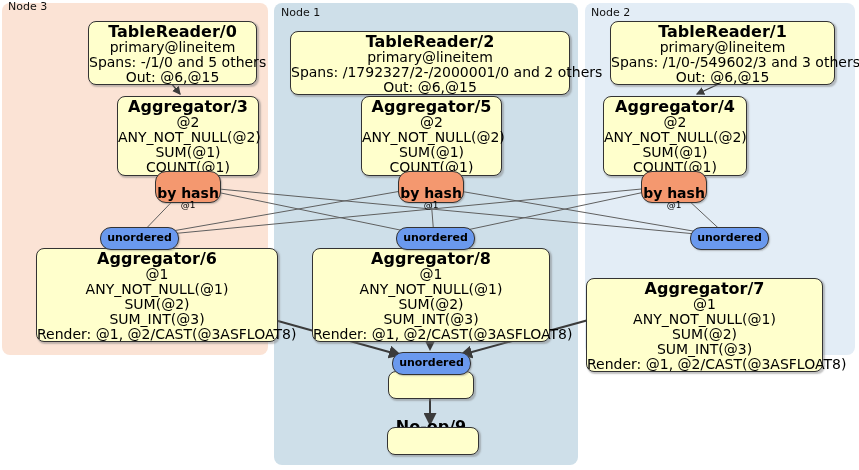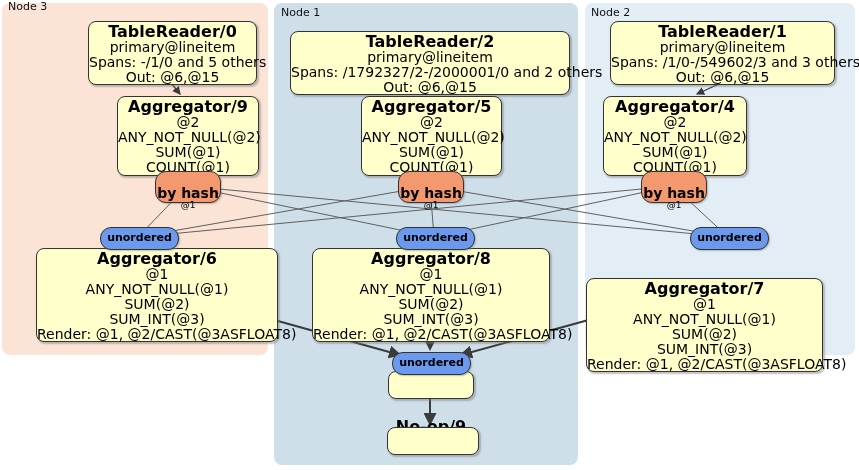--- a/index.html
+++ b/index.html
@@ -83,21 +83,21 @@
     <div class="box-line">Out: @6,@15</div>
   </div>
   <div class="box" style="left:610px;top:21px;width:223px;height:62px;">
     <div class="box-title">TableReader/1</div>
     <div class="box-line">primary@lineitem</div>
     <div class="box-line">Spans: /1/0-/549602/3 and 3 others</div>
     <div class="box-line">Out: @6,@15</div>
   </div>
 
   <div class="box" style="left:117px;top:96px;width:140px;height:78px;">
-    <div class="box-title">Aggregator/9</div>
+    <div class="box-title">Aggregator/3</div>
     <div class="box-line">@2</div>
     <div class="box-line">ANY_NOT_NULL(@2)</div>
     <div class="box-line">SUM(@1)</div>
     <div class="box-line">COUNT(@1)</div>
   </div>
   <div class="box" style="left:361px;top:96px;width:139px;height:78px;">
     <div class="box-title">Aggregator/5</div>
     <div class="box-line">@2</div>
     <div class="box-line">ANY_NOT_NULL(@2)</div>
     <div class="box-line">SUM(@1)</div>

